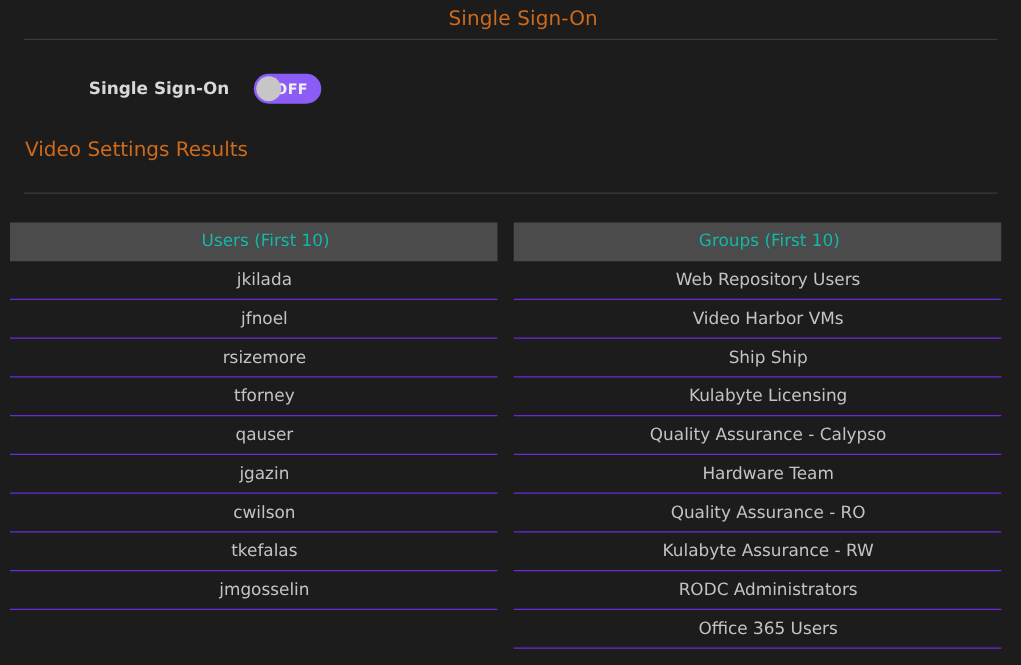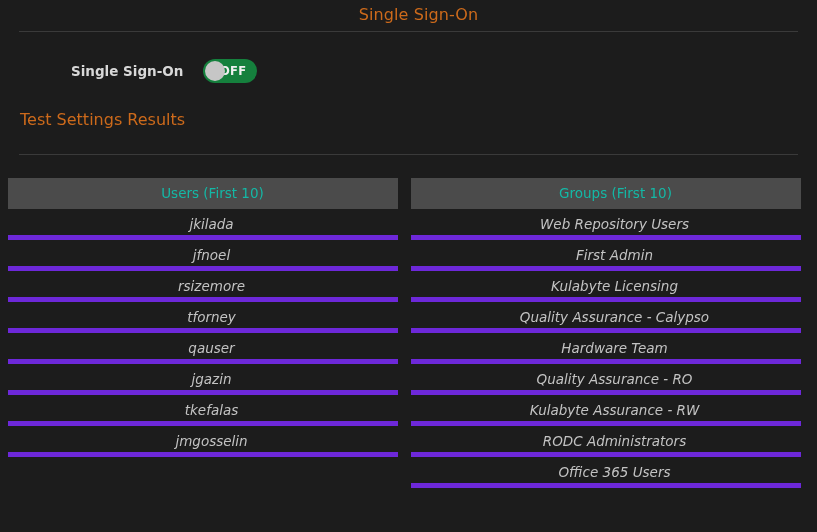--- a/index.html
+++ b/index.html
@@ -59,21 +59,21 @@
     font-weight: bold;
     margin-right: 20px;
     white-space: nowrap;
   }
 
   .toggle {
     position: relative;
     width: 54px;
     height: 24px;
     border-radius: 12px;
-    background: #15803d;
+    background: #8b5cf6;
     display: flex;
     align-items: center;
     justify-content: flex-end;
     cursor: pointer;
     flex: none;
   }
 
   .toggle .knob {
     position: absolute;
     left: 2px;
@@ -141,25 +141,24 @@
     padding-left: 19px;
     white-space: nowrap;
   }
 
   .table-row {
     height: 31px;
     line-height: 31px;
     padding-left: 17px;
     font-size: 13.5px;
     color: #c3c3c3;
-    border-bottom: 5px solid #6d28d9;
+    border-bottom: 1px solid #6d28d9;
     white-space: nowrap;
     overflow: hidden;
     text-overflow: ellipsis;
-    font-style: italic;
   }
 </style>
 </head>
 <body>
 
 <div class="page">
 
   <div class="sso-title-row">
     <div class="section-title">Single Sign-On</div>
   </div>
@@ -167,45 +166,47 @@
 
   <div class="toggle-row">
     <div class="toggle-label">Single Sign-On</div>
     <div class="toggle">
       <span class="knob"></span>
       <span class="state">OFF</span>
     </div>
   </div>
 
   <div class="results-row">
-    <div class="results-title">Test Settings Results</div>
+    <div class="results-title">Video Settings Results</div>
   </div>
   <div class="hr2"></div>
 
   <div class="tables">
 
     <div class="table">
       <div class="table-header">Users (First 10)</div>
       <div>
         <div class="table-row">jkilada</div>
         <div class="table-row">jfnoel</div>
         <div class="table-row">rsizemore</div>
         <div class="table-row">tforney</div>
         <div class="table-row">qauser</div>
         <div class="table-row">jgazin</div>
+        <div class="table-row">cwilson</div>
         <div class="table-row">tkefalas</div>
         <div class="table-row">jmgosselin</div>
       </div>
     </div>
 
     <div class="table">
       <div class="table-header">Groups (First 10)</div>
       <div>
         <div class="table-row">Web Repository Users</div>
-        <div class="table-row">First Admin</div>
+        <div class="table-row">Video Harbor VMs</div>
+        <div class="table-row">Ship Ship</div>
         <div class="table-row">Kulabyte Licensing</div>
         <div class="table-row">Quality Assurance - Calypso</div>
         <div class="table-row">Hardware Team</div>
         <div class="table-row">Quality Assurance - RO</div>
         <div class="table-row">Kulabyte Assurance - RW</div>
         <div class="table-row">RODC Administrators</div>
         <div class="table-row">Office 365 Users</div>
       </div>
     </div>
 

